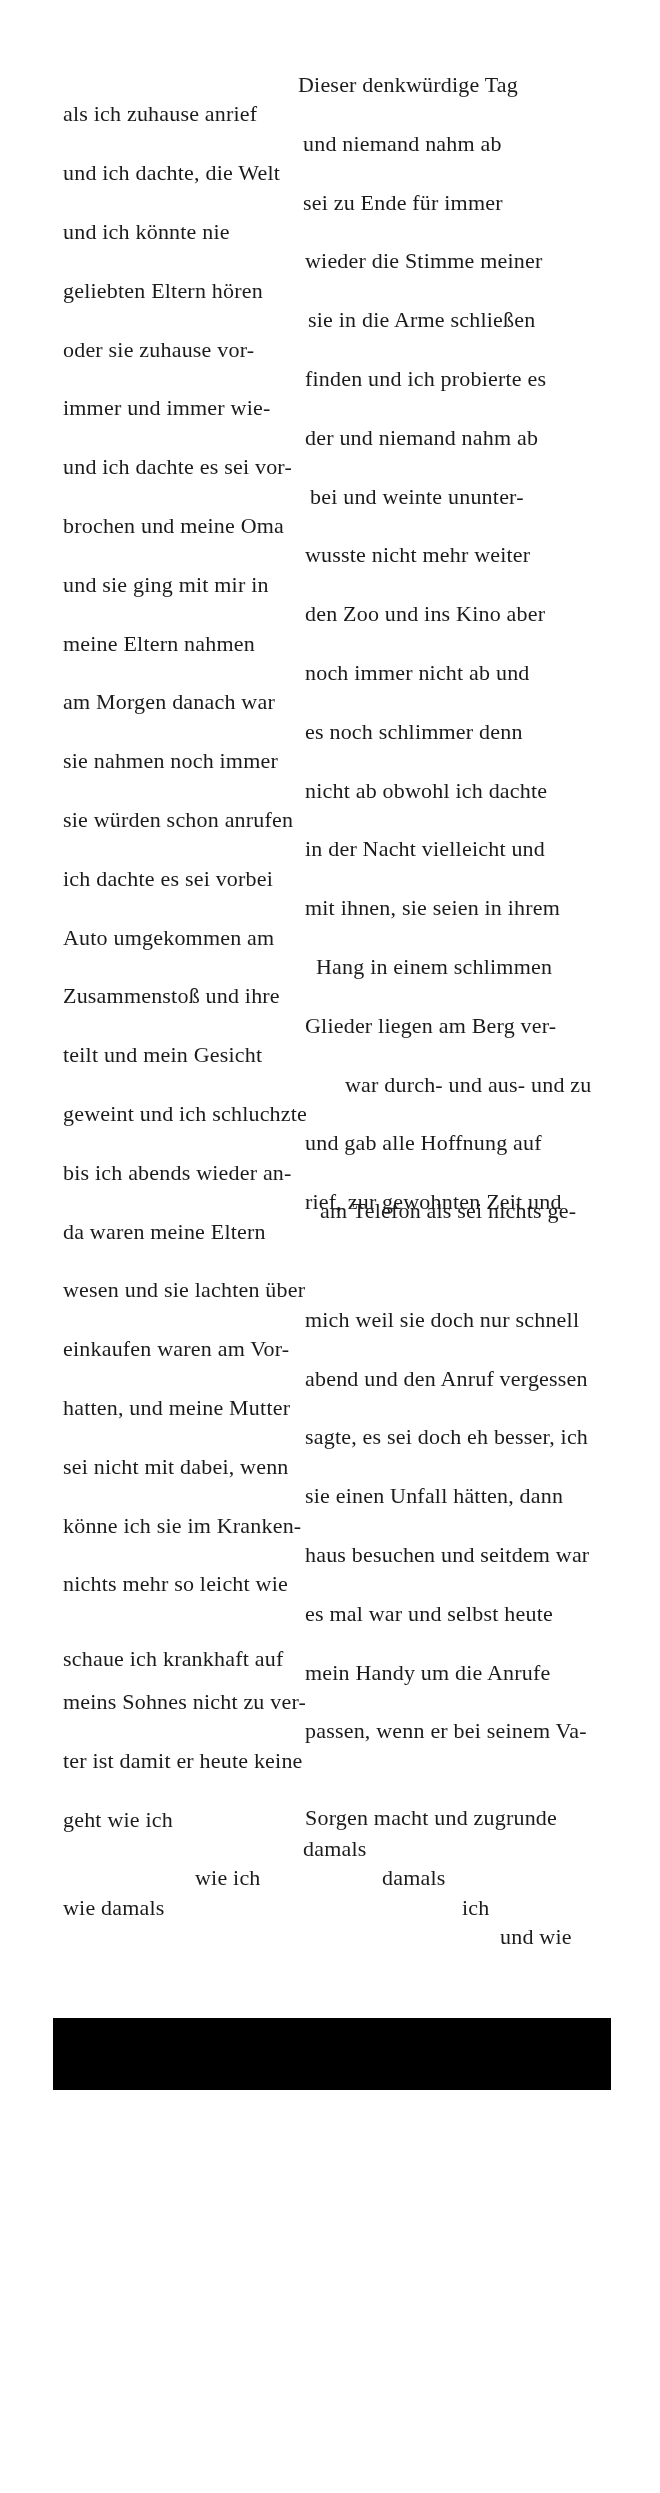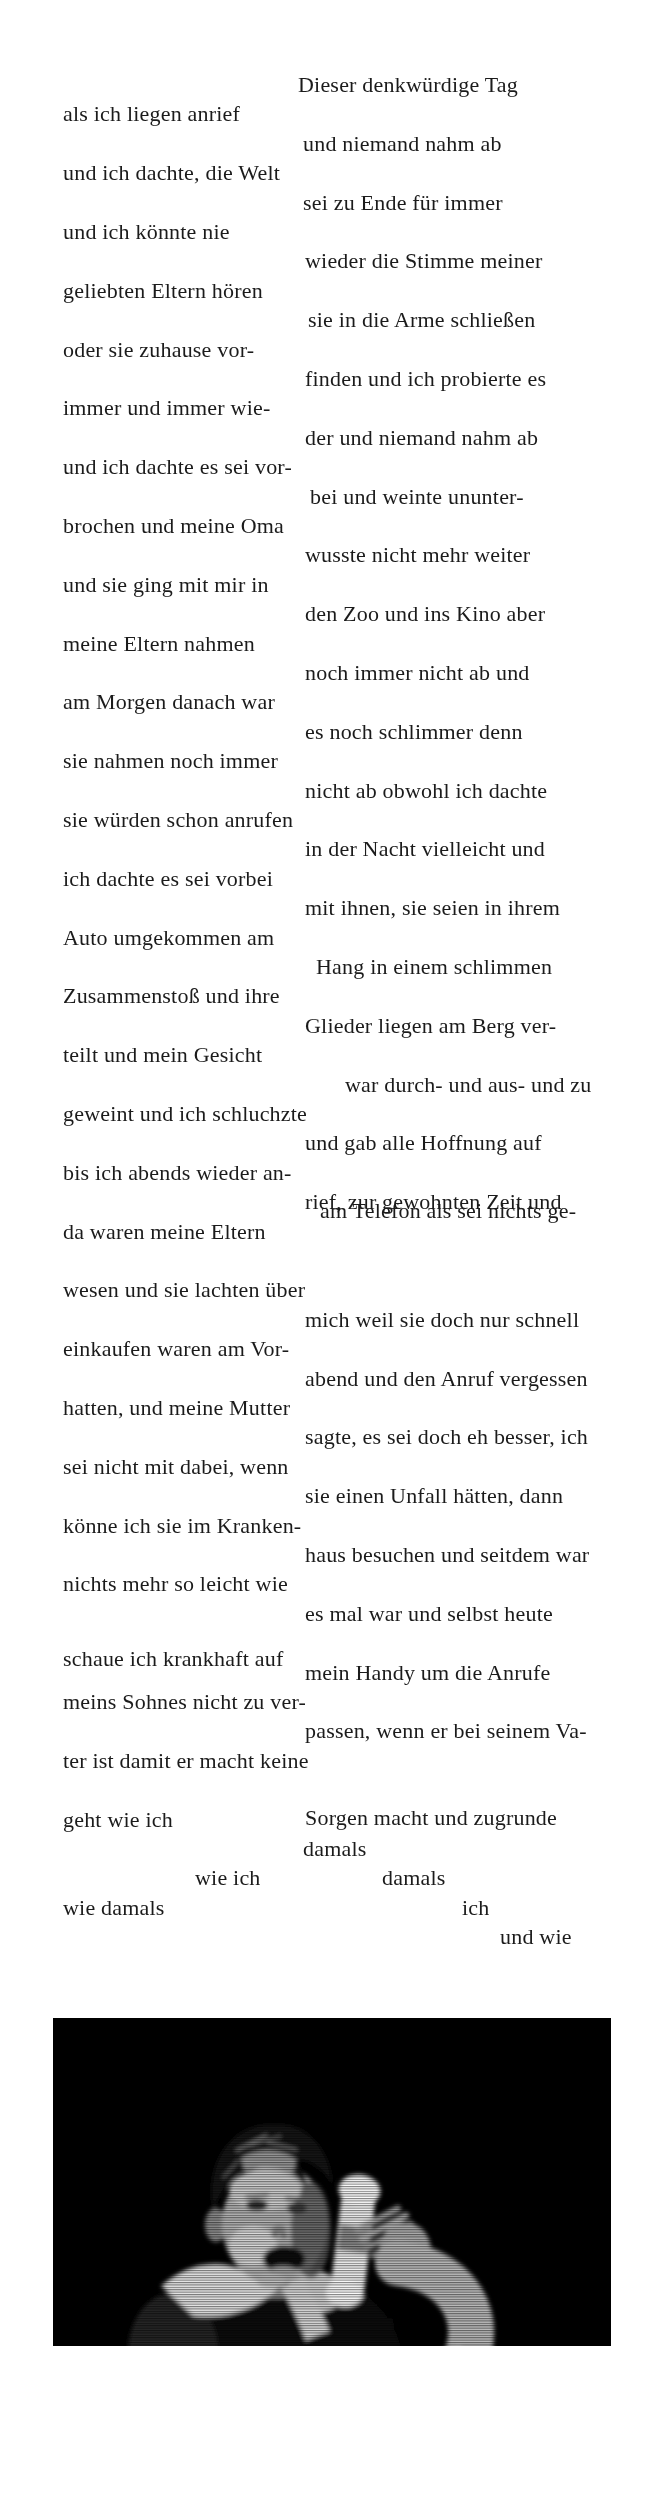--- a/index.html
+++ b/index.html
@@ -3,21 +3,21 @@
 <meta charset="utf-8">
 <style>
   html, body {
     margin: 0;
     padding: 0;
     background: #ffffff;
   }
   .page {
     position: relative;
     width: 660px;
-    height: 2346px;
+    height: 2090px;
     background: #ffffff;
     font-family: "Liberation Serif", "DejaVu Serif", serif;
     overflow: hidden;
   }
   .poem {
     position: absolute;
     left: 0;
     top: 70px;
     width: 660px;
     height: 1900px;
@@ -50,21 +50,21 @@
 </head>
 <body>
 
 <div class="page">
 
   <div class="poem">
       <div class="poem-line" style="top: 0px;">
         <span class="seg" style="left: 298px;">Dieser denkwürdige Tag</span>
       </div>
       <div class="poem-line" style="top: 29.4px;">
-        <span class="seg" style="left: 63px;">als ich liegen anrief</span>
+        <span class="seg" style="left: 63px;">als ich zuhause anrief</span>
       </div>
       <div class="poem-line" style="top: 58.8px;">
         <span class="seg" style="left: 303px;">und niemand nahm ab</span>
       </div>
       <div class="poem-line" style="top: 88.2px;">
         <span class="seg" style="left: 63px;">und ich dachte, die Welt</span>
       </div>
       <div class="poem-line" style="top: 117.6px;">
         <span class="seg" style="left: 303px;">sei zu Ende für immer</span>
       </div>
@@ -218,21 +218,21 @@
       <div class="poem-line" style="top: 1587.6px;">
         <span class="seg" style="left: 305px;">mein Handy um die Anrufe</span>
       </div>
       <div class="poem-line" style="top: 1617px;">
         <span class="seg" style="left: 63px;">meins Sohnes nicht zu ver-</span>
       </div>
       <div class="poem-line" style="top: 1646.4px;">
         <span class="seg" style="left: 305px;">passen, wenn er bei seinem Va-</span>
       </div>
       <div class="poem-line" style="top: 1675.8px;">
-        <span class="seg" style="left: 63px;">ter ist damit er macht keine</span>
+        <span class="seg" style="left: 63px;">ter ist damit er heute keine</span>
       </div>
       <div class="poem-line" style="top: 1705.2px;">
         <span class="seg" style="left: 305px; margin-top: 28px;">Sorgen macht und zugrunde</span>
       </div>
       <div class="poem-line" style="top: 1734.6px;">
         <span class="seg" style="left: 63px;">geht wie ich</span>
       </div>
       <div class="poem-line" style="top: 1764px;">
         <span class="seg" style="left: 303px;">damals</span>
       </div>

